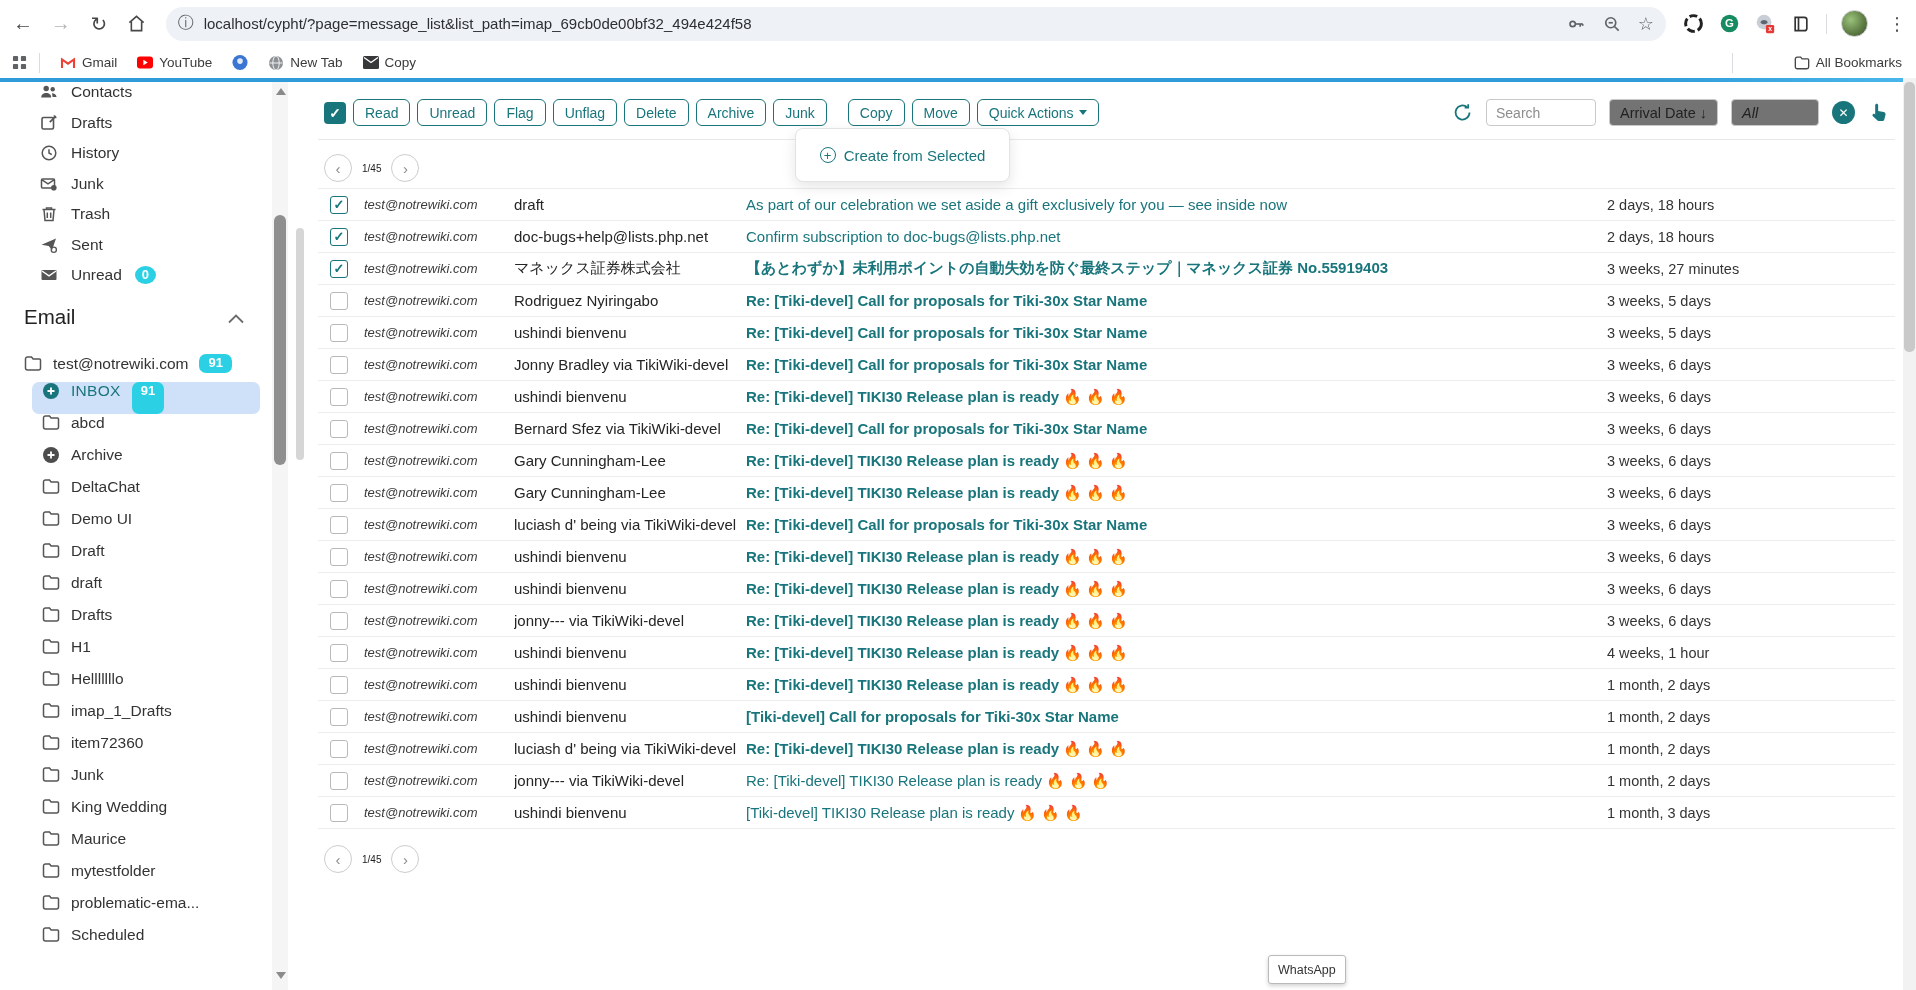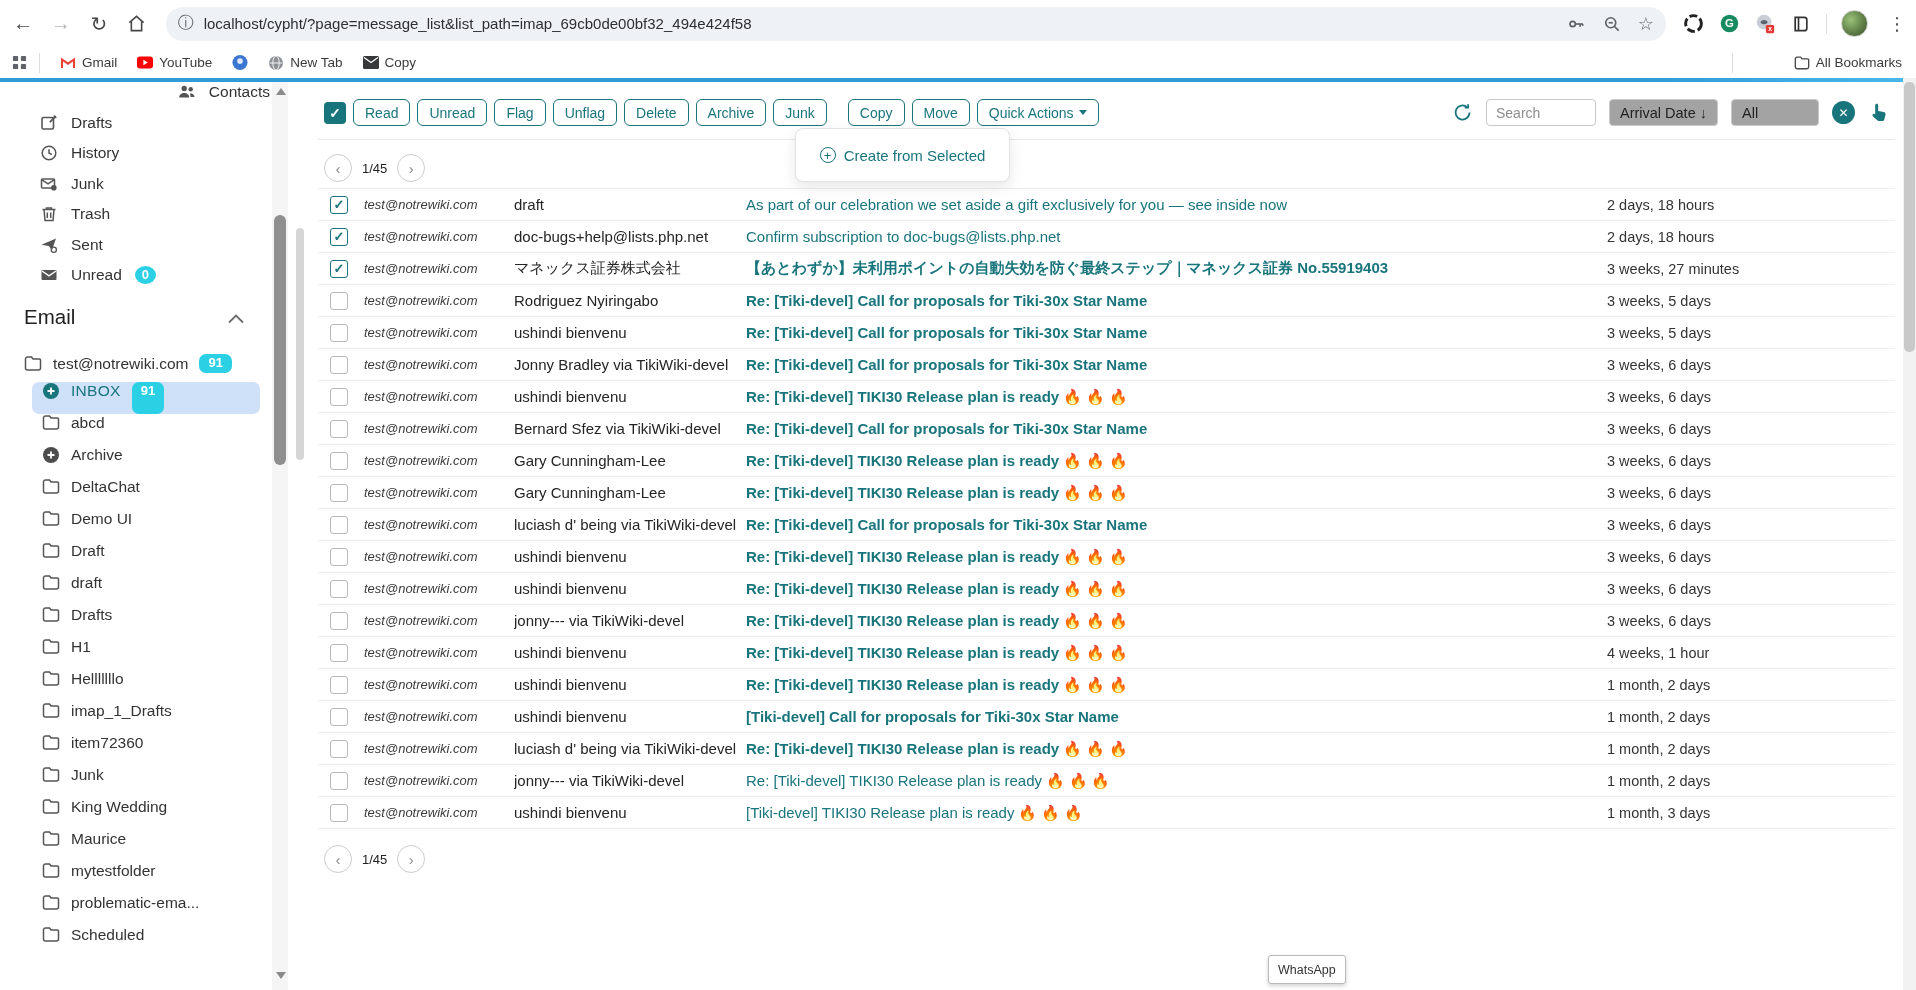--- a/index.html
+++ b/index.html
@@ -23,21 +23,21 @@
   .bookmarks-bar{position:absolute;top:47px;left:0;width:1916px;height:31px;background:#fff;display:flex;align-items:center;font-size:13.5px;color:#3b3b3b;}
   .bm-item{display:flex;align-items:center;gap:6px;margin-left:20px;white-space:nowrap;}
   .bm-right{margin-left:auto;display:flex;align-items:center;gap:8px;margin-right:14px;}
   .fav{display:inline-flex;width:16px;height:16px;align-items:center;justify-content:center;}
 
   .blue-line{position:absolute;top:78px;left:0;width:1916px;height:4px;background:linear-gradient(90deg,#2d9cd8,#2d9cd8 86%,#49b8ec);}
 
   
   .sidebar{position:absolute;top:82px;left:0;width:270px;height:908px;background:#fff;overflow:hidden;}
   .nav-item{display:flex;align-items:center;height:30.5px;padding-left:40px;gap:13px;font-size:15.5px;color:#333;cursor:default;}
-  .nav-item:first-child{margin-top:-5px;justify-content:flex-end;}
+  .nav-item:first-child{margin-top:-5px;}
   .nav-ico{display:inline-flex;width:18px;height:18px;align-items:center;justify-content:center;}
   .badge{background:#2bd0e4;color:#fff;border-radius:7px;font-size:13px;font-weight:bold;padding:2px 9px;line-height:1.1;}
   .badge.round{border-radius:50%;padding:2px 7px;}
   .email-head{margin-top:11px;height:30px;display:flex;align-items:center;justify-content:space-between;padding:0 18px 0 24px;font-size:20.5px;color:#222;width:262px;}
   .account-row{margin-top:17px;height:30px;display:flex;align-items:center;gap:11px;padding-left:24px;font-size:15.5px;color:#333;}
   .folder-list{margin-top:3px;}
   .folder-row{display:flex;height:32px;margin:0 10px 0 32px;padding-left:10px;gap:11px;font-size:15.5px;color:#333;border-radius:7px;}
   .folder-row .p-ico{display:none;width:18px;height:18px;}
   .folder-row.ic-plus-teal .p-ico,.folder-row.ic-plus-dark .p-ico{display:inline-flex;}
   .folder-row.ic-plus-teal .p-ico svg circle{fill:#19757c;}
@@ -63,29 +63,29 @@
   .selall{width:22px;height:22px;border-radius:4px;background:#19757c;color:#fff;display:flex;align-items:center;justify-content:center;font-size:14px;font-weight:bold;}
   .tbtn{border:1px solid #19757c;color:#19757c;background:#fff;border-radius:6px;font-size:14px;height:27px;padding:0 11px;font-family:inherit;display:inline-flex;align-items:center;gap:5px;cursor:pointer;}
   .btn-gap{width:7px;}
   .caret{width:0;height:0;border-left:4px solid transparent;border-right:4px solid transparent;border-top:5px solid #19757c;display:inline-block;}
   .qa-menu{position:absolute;left:477px;top:46px;width:215px;height:54px;background:#fff;border:1px solid #e3e3e3;border-radius:8px;box-shadow:0 5px 14px rgba(0,0,0,.10);display:flex;align-items:center;justify-content:center;z-index:5;}
   .qa-item{color:#19757c;font-size:15px;display:flex;align-items:center;gap:8px;cursor:pointer;}
   .plus-circ{width:16px;height:16px;border:1.4px solid #19757c;border-radius:50%;display:inline-flex;align-items:center;justify-content:center;font-size:13px;line-height:1;}
   .list-controls{position:absolute;top:17px;right:12px;display:flex;align-items:center;gap:13px;}
   .search-input{width:110px;height:27px;border:1px solid #c9c9c9;border-radius:4px;font-size:14px;padding:0 9px;font-family:inherit;color:#333;outline:none;}
   .search-input::placeholder{color:#8d8d8d;}
-  .ctl-btn{height:27px;border:1px solid #c9c9c9;background:#a3a3a3;border-radius:4px;font-size:14.5px;color:#222;padding:0 10px;font-family:inherit;display:inline-flex;align-items:center;cursor:pointer;}
-  .ctl-btn.all{width:88px;justify-content:flex-start;}
+  .ctl-btn{height:27px;border:1px solid #c9c9c9;background:#737373;border-radius:4px;font-size:14.5px;color:#222;padding:0 10px;font-family:inherit;display:inline-flex;align-items:center;cursor:pointer;}
+  .ctl-btn.all{width:88px;justify-content:flex-start;font-style:italic;}
   .xbtn{width:23px;height:23px;border-radius:50%;background:#19757c;color:#fff;display:flex;align-items:center;justify-content:center;font-size:12px;cursor:pointer;}
   .toolbar-divider{position:absolute;top:57px;left:0;width:1577px;height:1px;background:#e8e8e8;}
   .pager{position:absolute;left:6px;display:flex;align-items:center;gap:10px;}
   .pager.top{top:72px;}
   .pager.bottom{top:763px;}
   .pg-circle{width:28px;height:28px;border-radius:50%;border:1px solid #cdcdcd;background:#fff;display:flex;align-items:center;justify-content:center;color:#8a8a8a;font-size:15px;cursor:pointer;}
-  .pg-label{font-size:13px;color:#222;}
+  .pg-label{font-size:10px;color:#222;}
   .rows{position:absolute;top:106px;left:0;width:1577px;border-top:1px solid #ededed;}
   .msg-row{display:flex;align-items:center;height:32px;border-bottom:1px solid #ededed;background:#fff;}
   .c-check{width:18px;height:18px;margin-left:12px;border:1px solid #b9b9b9;border-radius:3px;background:#fff;display:flex;align-items:center;justify-content:center;font-size:13px;color:transparent;flex:none;}
   .msg-row.checked .c-check{border-color:#19757c;color:#19757c;font-weight:bold;}
   .c-account{width:150px;margin-left:16px;font-size:13px;font-style:italic;color:#3c3c3c;white-space:nowrap;overflow:hidden;flex:none;}
   .c-sender{width:232px;font-size:15px;color:#252525;white-space:nowrap;overflow:hidden;flex:none;}
   .c-subject{flex:1;font-size:15px;color:#19757c;white-space:nowrap;overflow:hidden;padding-right:12px;}
   .msg-row.unread .c-subject{font-weight:bold;}
   .c-date{width:288px;font-size:14.5px;color:#333;flex:none;}
   .flame{color:#f5861f;}

